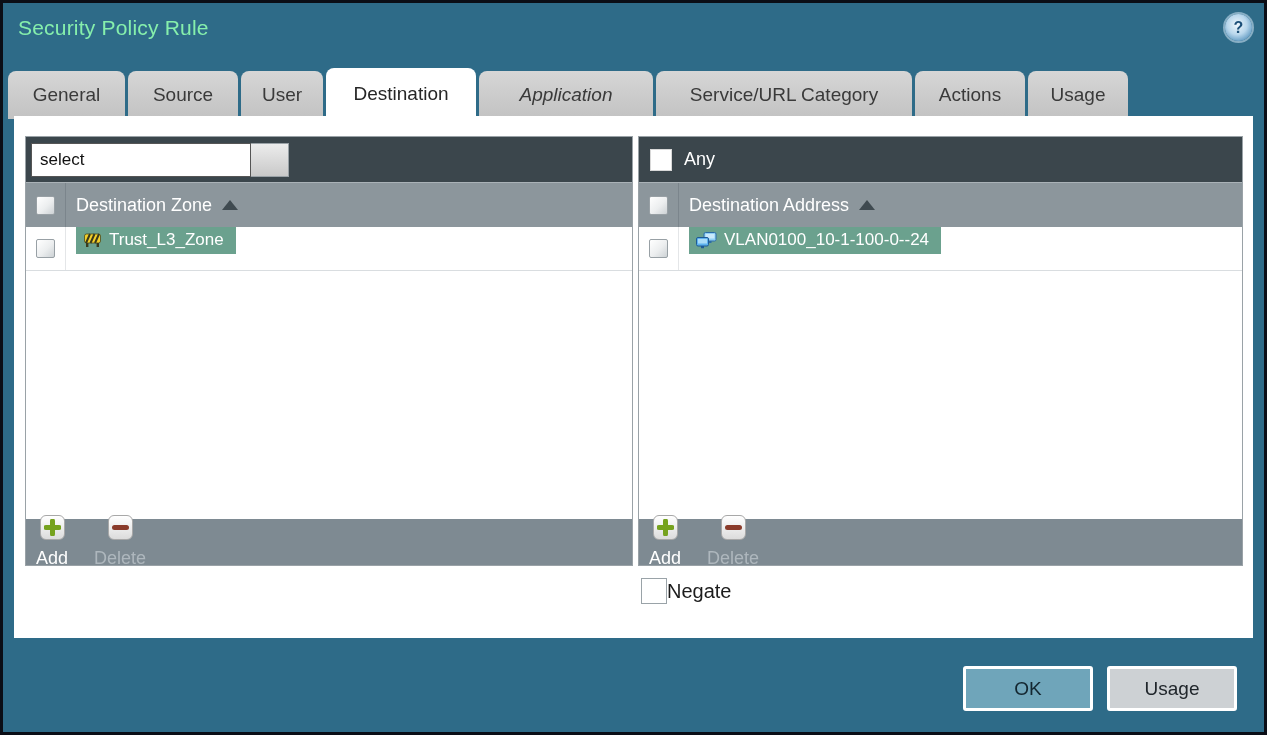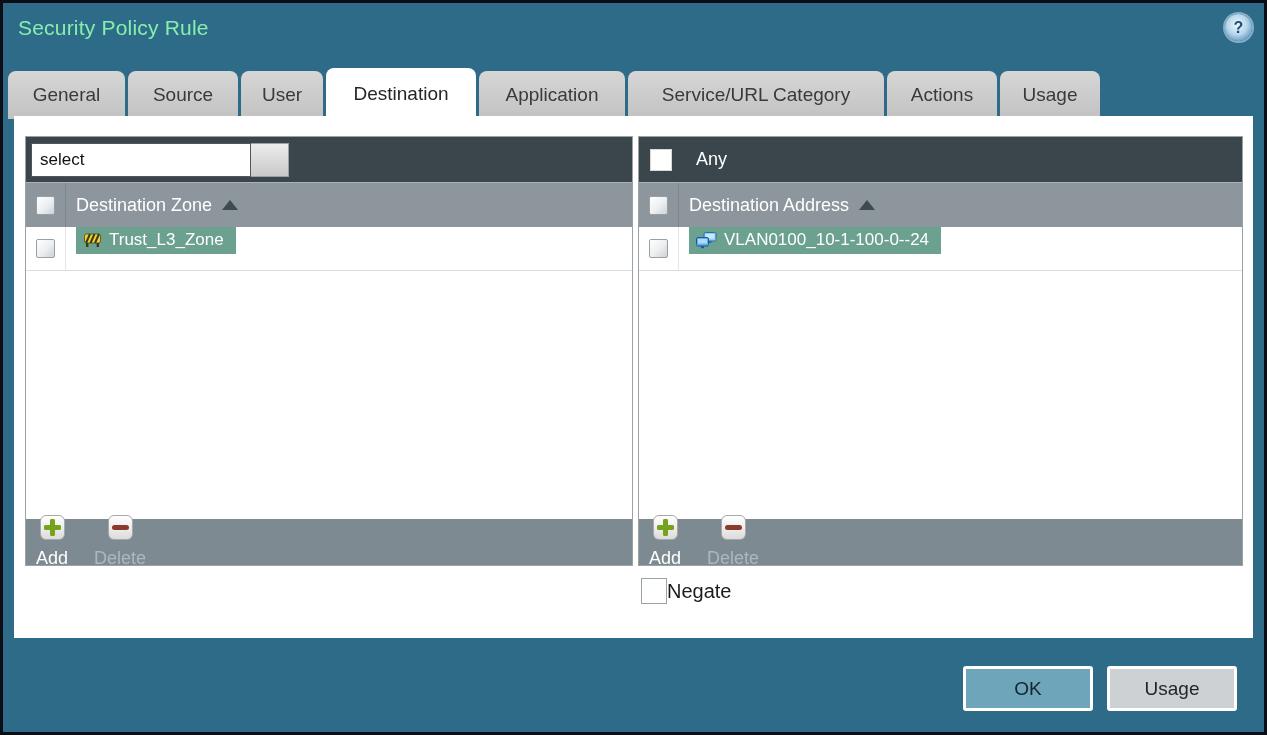--- a/index.html
+++ b/index.html
@@ -19,21 +19,21 @@
 
   
   .tabs { position:absolute; left:5px; top:65px; display:flex; gap:3px; align-items:flex-end; height:51px; }
   .tab { height:48px; background:linear-gradient(#d6d6d6,#c2c2c2); border-radius:8px 8px 0 0;
          display:flex; align-items:center; justify-content:center;
          color:#3a3a3a; font-size:19px; cursor:pointer; }
   .tab:nth-child(1){ width:117px; }
   .tab:nth-child(2){ width:110px; }
   .tab:nth-child(3){ width:82px; }
   .tab:nth-child(4){ width:150px; }
-  .tab:nth-child(5){ width:146px; }
+  .tab:nth-child(5){ width:174px;font-style:italic; }
   .tab:nth-child(6){ width:256px; }
   .tab:nth-child(7){ width:110px; }
   .tab:nth-child(8){ width:100px; }
   .tab.active { background:#ffffff; height:51px; color:#262626; }
 
   
   .content { position:absolute; left:11px; top:113px; width:1239px; height:522px; background:#ffffff; }
 
   .panel { position:absolute; top:20px; height:430px; display:flex; flex-direction:column;
            border:1px solid #9aa2a7; }
@@ -42,21 +42,21 @@
 
   .panel-toolbar { height:45px; background:#3b464c; flex:none; display:flex; align-items:center; padding-left:5px; }
   .combo { display:flex; align-items:stretch; height:34px; }
   .combo input { width:220px; border:1px solid #555; background:#ffffff; font-size:17px; padding:0 8px;
                  font-family:"Liberation Sans", sans-serif; color:#111; outline:none; }
   .combo .drop { width:38px; background:linear-gradient(#ececec,#c9c9c9); border:1px solid #9aa2a7; border-left:none;
                  display:flex; align-items:center; justify-content:center; cursor:pointer; }
   .tri-down { width:0; height:0; border-left:9px solid transparent; border-right:9px solid transparent;
               border-top:10px solid #7d8godo; border-top-color:#7d888f; }
 
-  .any-wrap { display:flex; align-items:center; gap:24px; padding-left:6px; }
+  .any-wrap { display:flex; align-items:center; gap:12px; padding-left:6px; }
   .cb-any { width:22px; height:22px; background:#ffffff; border:1px solid #d8d8d8; cursor:pointer; }
   .any-label { color:#ffffff; font-size:18px; }
 
   .panel-header { height:45px; background:#8c969c; flex:none; display:flex; align-items:center;
                   border-top:1px solid #aab2b7; }
   .hdr-cbcell { width:40px; flex:none; display:flex; align-items:center; justify-content:center;
                 border-right:1px solid #7b858c; align-self:stretch; }
   .cb-small { width:19px; height:19px; border:1px solid #98a0a5; border-radius:2px;
               background:linear-gradient(135deg,#ffffff 0%,#eceeef 55%,#cdd2d5 100%); cursor:pointer; }
   .hdr-label { color:#ffffff; font-size:18px; margin-left:10px; display:flex; align-items:center; gap:10px; }

